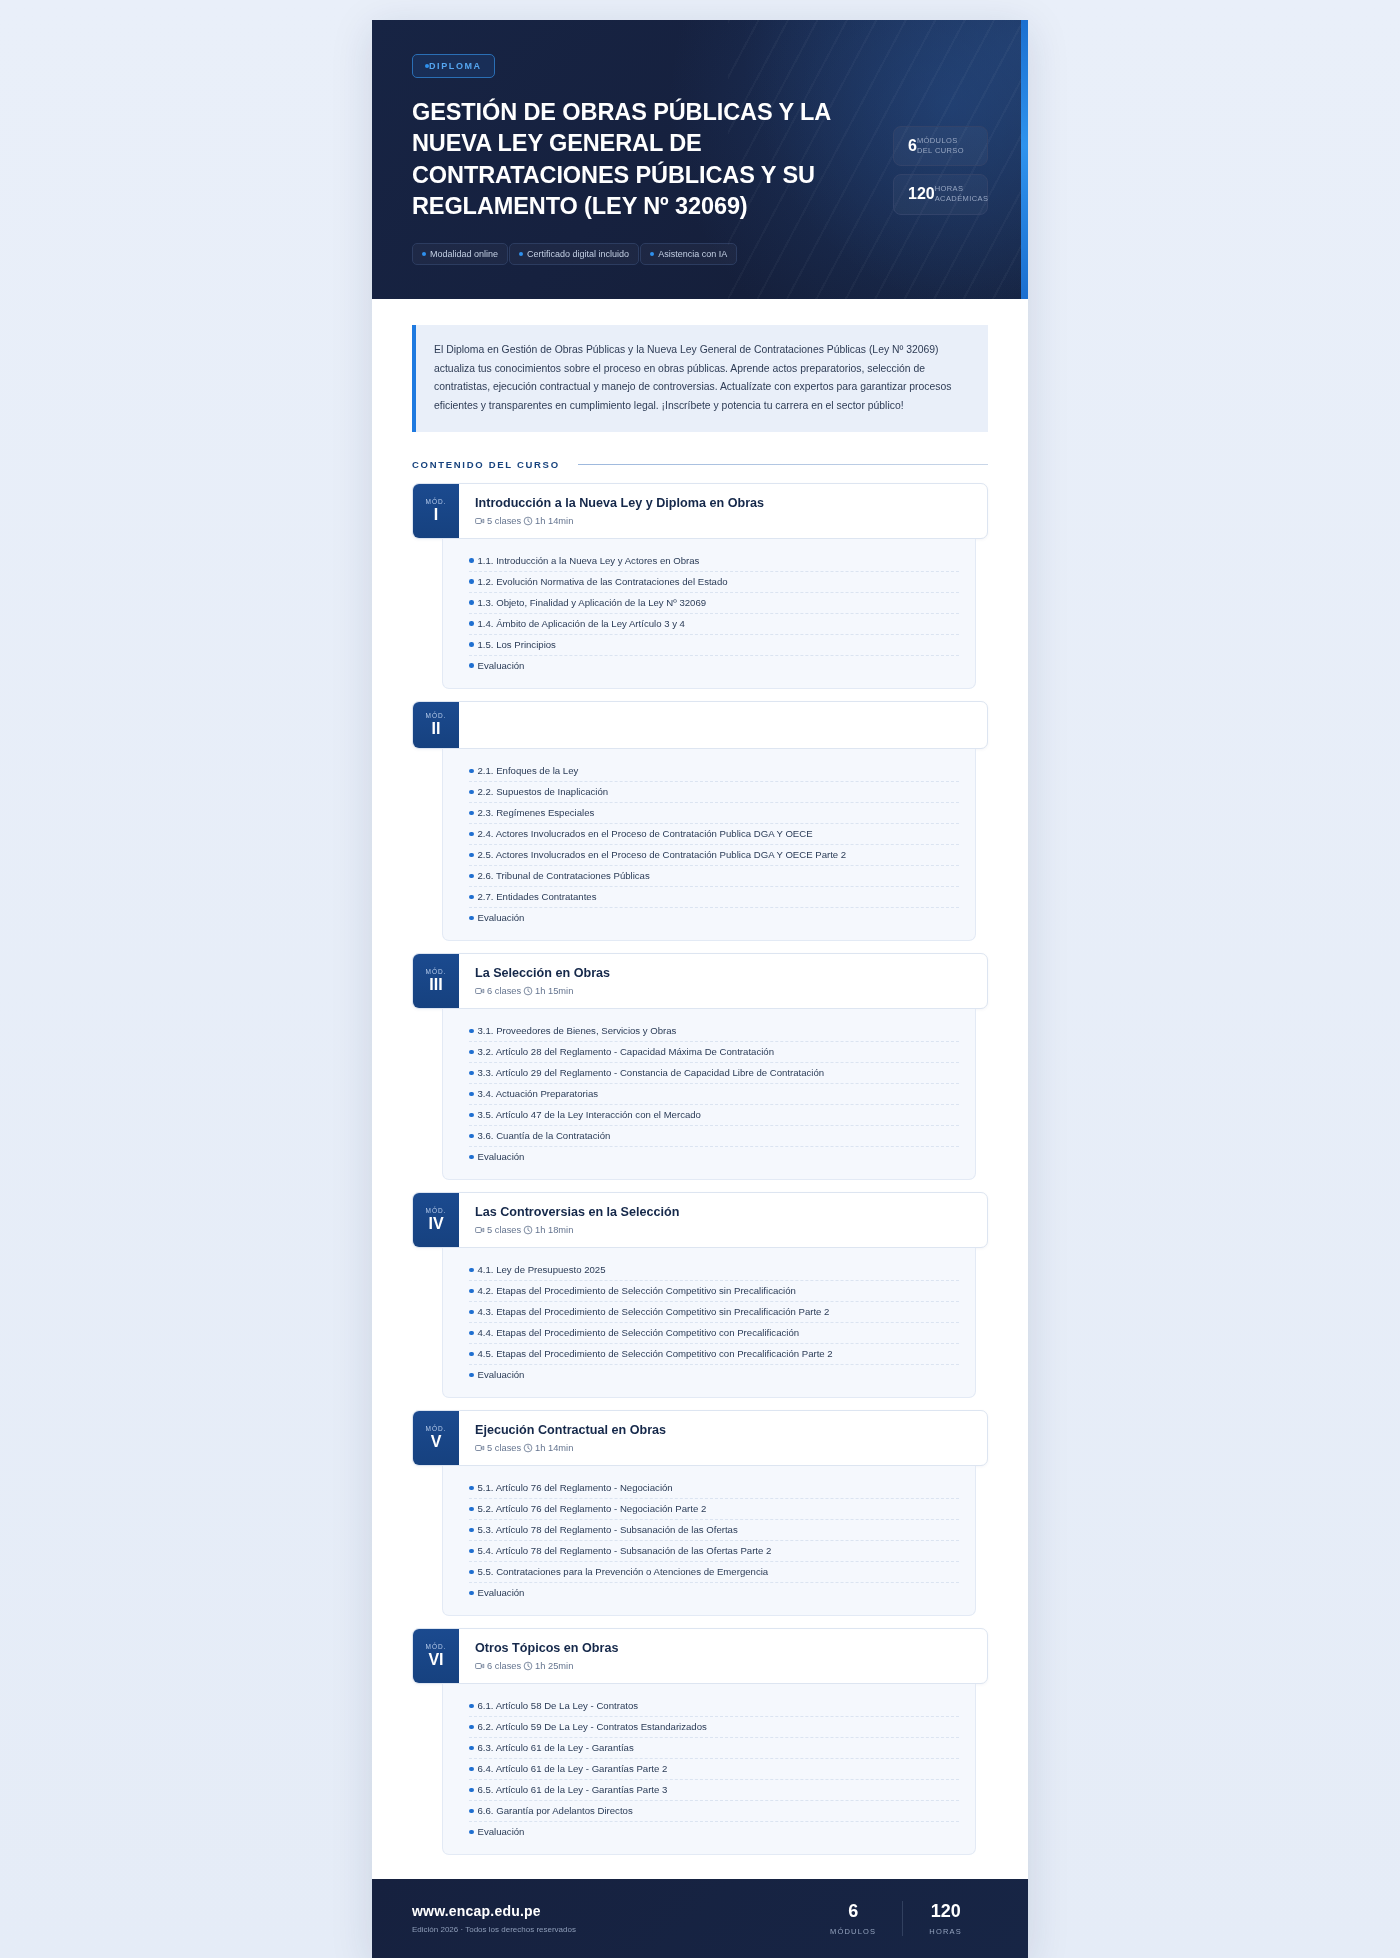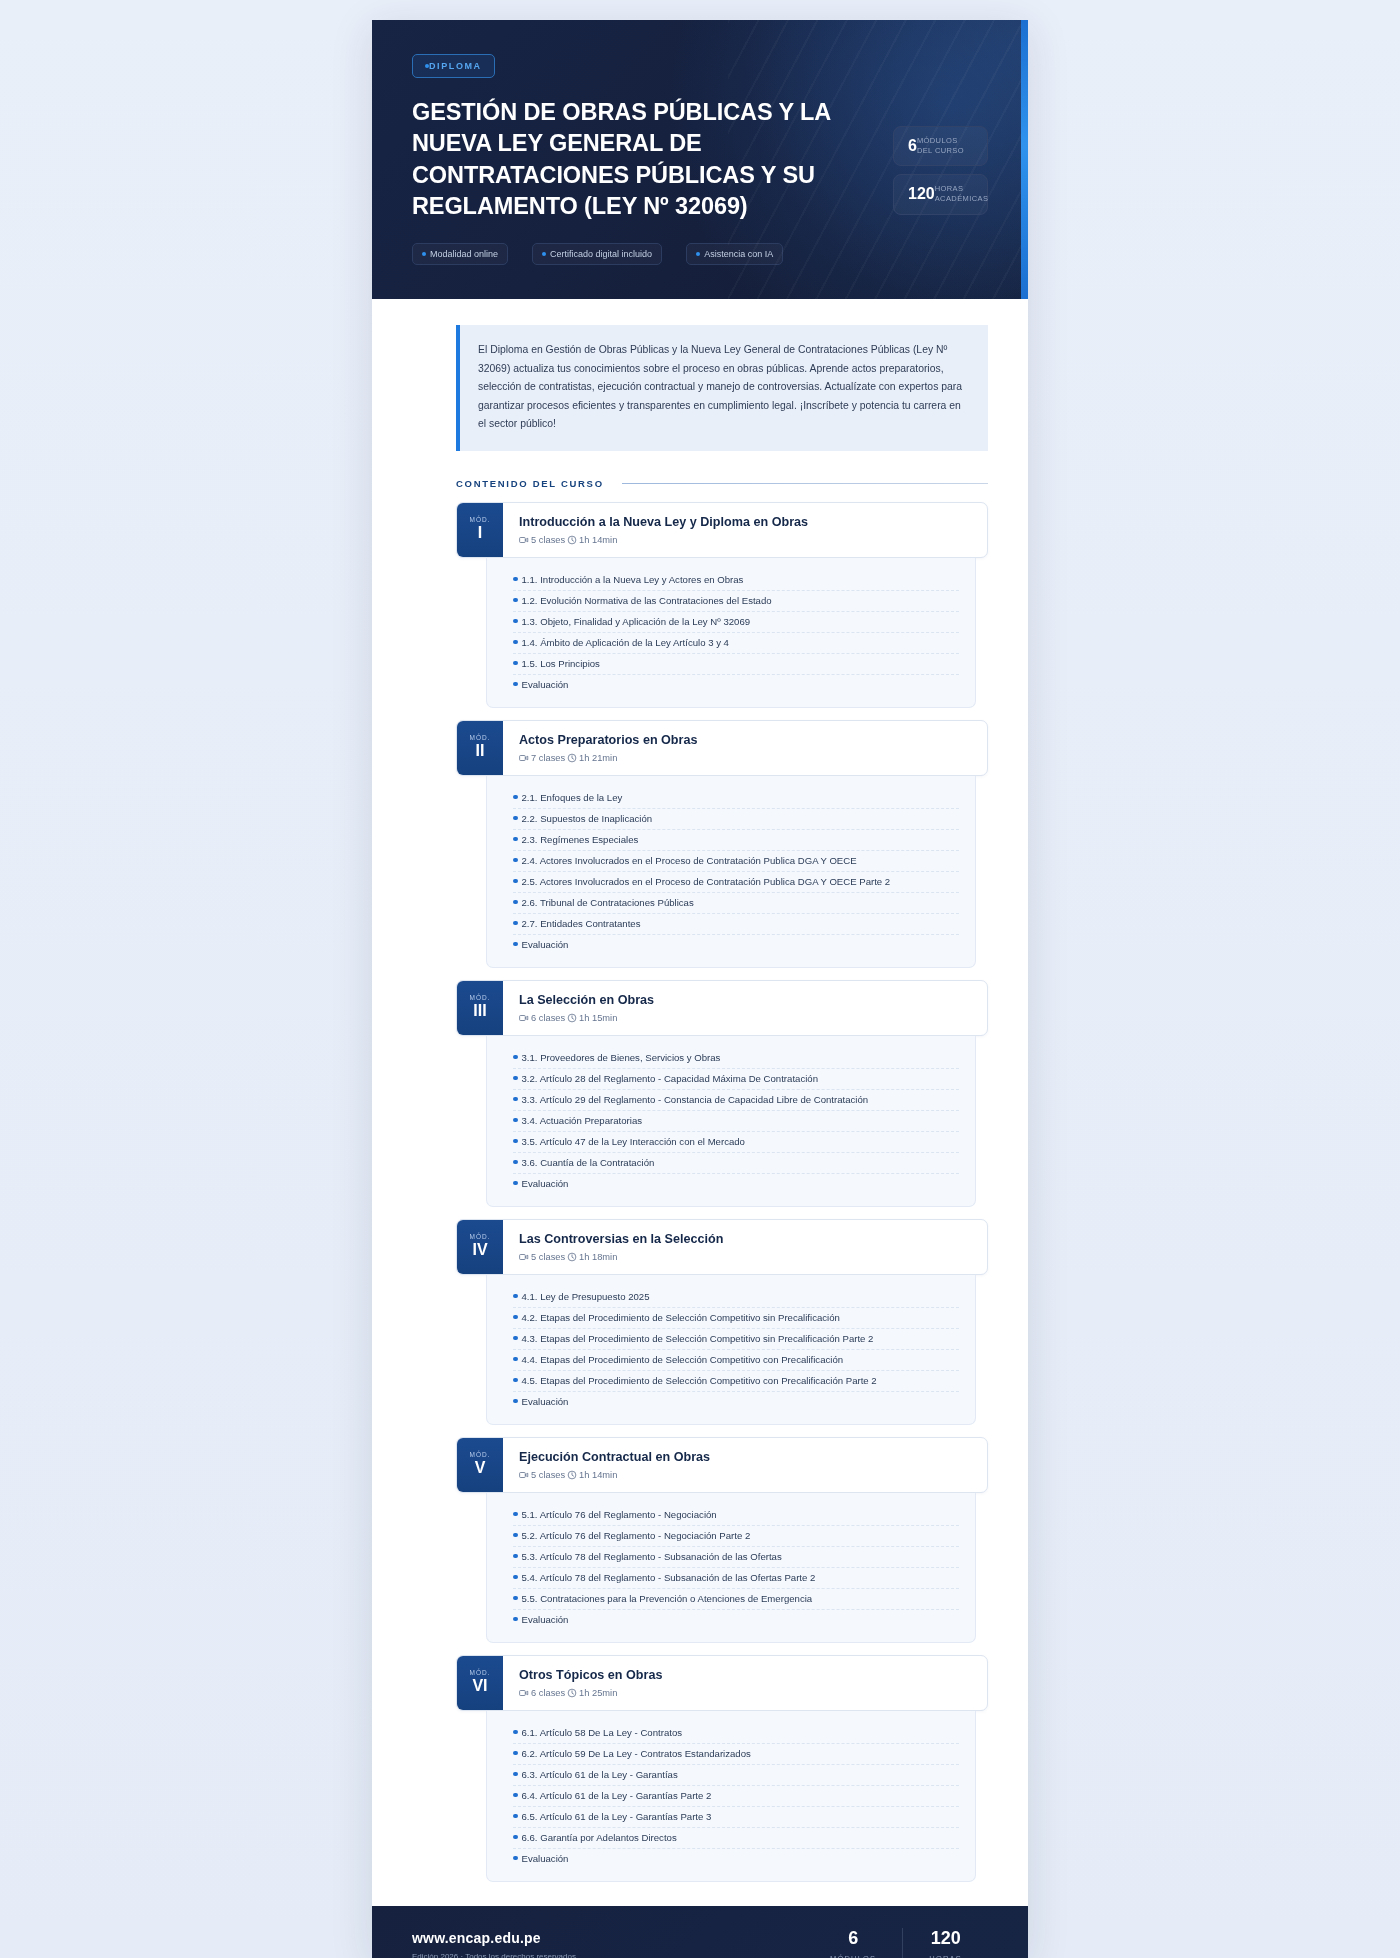--- a/index.html
+++ b/index.html
@@ -60,21 +60,21 @@
   .hero-title {
     margin-top: 19px;
     color: #ffffff;
     font-size: 23.5px;
     line-height: 1.33;
     font-weight: bold;
     letter-spacing: -0.1px;
     max-width: 420px;
     text-transform: uppercase;
   }
-  .chips { display:flex; gap:24px; margin-top: 21px; flex-wrap: wrap; }
+  .chips { display:flex; gap:1px; margin-top: 21px; flex-wrap: wrap; }
   .chip {
     display:inline-flex; align-items:center; gap:4px;
     border:1px solid #2c3c60;
     background: rgba(255,255,255,.035);
     border-radius: 5px;
     padding: 5px 9px;
     color: #c3cfe3;
     font-size: 9px;
   }
   .chip .dot-sm { background:#2f90ee; }
@@ -89,21 +89,21 @@
     background: rgba(255,255,255,.04);
     border-radius: 8px;
     padding: 9px 16px 9px 14px;
     width: 95px;
   }
   .stat-num { color:#ffffff; font-size: 16px; font-weight: bold; line-height:1; }
   .stat-lbl { color:#97a6c2; font-size: 7.5px; line-height: 1.35; letter-spacing:.4px; }
   .stat-lbl b { display:block; font-weight: normal; }
 
   
-  .body { padding: 26px 40px 0 40px; margin-left: 44px; }
+  .body { padding: 26px 40px 0 40px; }
   .intro {
     background:#e9eff9;
     border-left: 4px solid #1f7ae0;
     padding: 16px 20px 17px 18px;
     color:#2e3c55;
     font-size: 10.4px;
     line-height: 1.78;
   }
 
   
@@ -285,35 +285,20 @@
                 <span>Evaluación</span>
               </div>
             </div>
           </div>
           <div class="module">
             <div class="mod-head">
               <div class="mod-badge">
                 <span class="k">MÓD.</span>
                 <span class="n">II</span>
               </div>
-              <div class="mod-main">
-                <div class="mod-title">Actos Preparatorios en Obras</div>
-                <div class="mod-meta">
-                  <svg width="10" height="10" viewBox="0 0 16 16" fill="none">
-                    <rect x="1" y="4" width="9" height="8" rx="1.4" stroke="#64748f" stroke-width="1.3"></rect>
-                    <path d="M10.5 7.2l3.5-2v5.6l-3.5-2z" stroke="#64748f" stroke-width="1.3" stroke-linejoin="round"></path>
-                  </svg>
-                  <span>7 clases</span>
-                  <svg width="10" height="10" viewBox="0 0 16 16" fill="none">
-                    <circle cx="8" cy="8" r="6.2" stroke="#64748f" stroke-width="1.3"></circle>
-                    <path d="M8 4.6V8.2l2.4 1.5" stroke="#64748f" stroke-width="1.3" stroke-linecap="round"></path>
-                  </svg>
-                  <span>1h 21min</span>
-                </div>
-              </div>
             </div>
             <div class="lessons">
               <div class="lesson">
                 <i class="bullet"></i>
                 <span>2.1. Enfoques de la Ley</span>
               </div>
               <div class="lesson">
                 <i class="bullet"></i>
                 <span>2.2. Supuestos de Inaplicación</span>
               </div>

